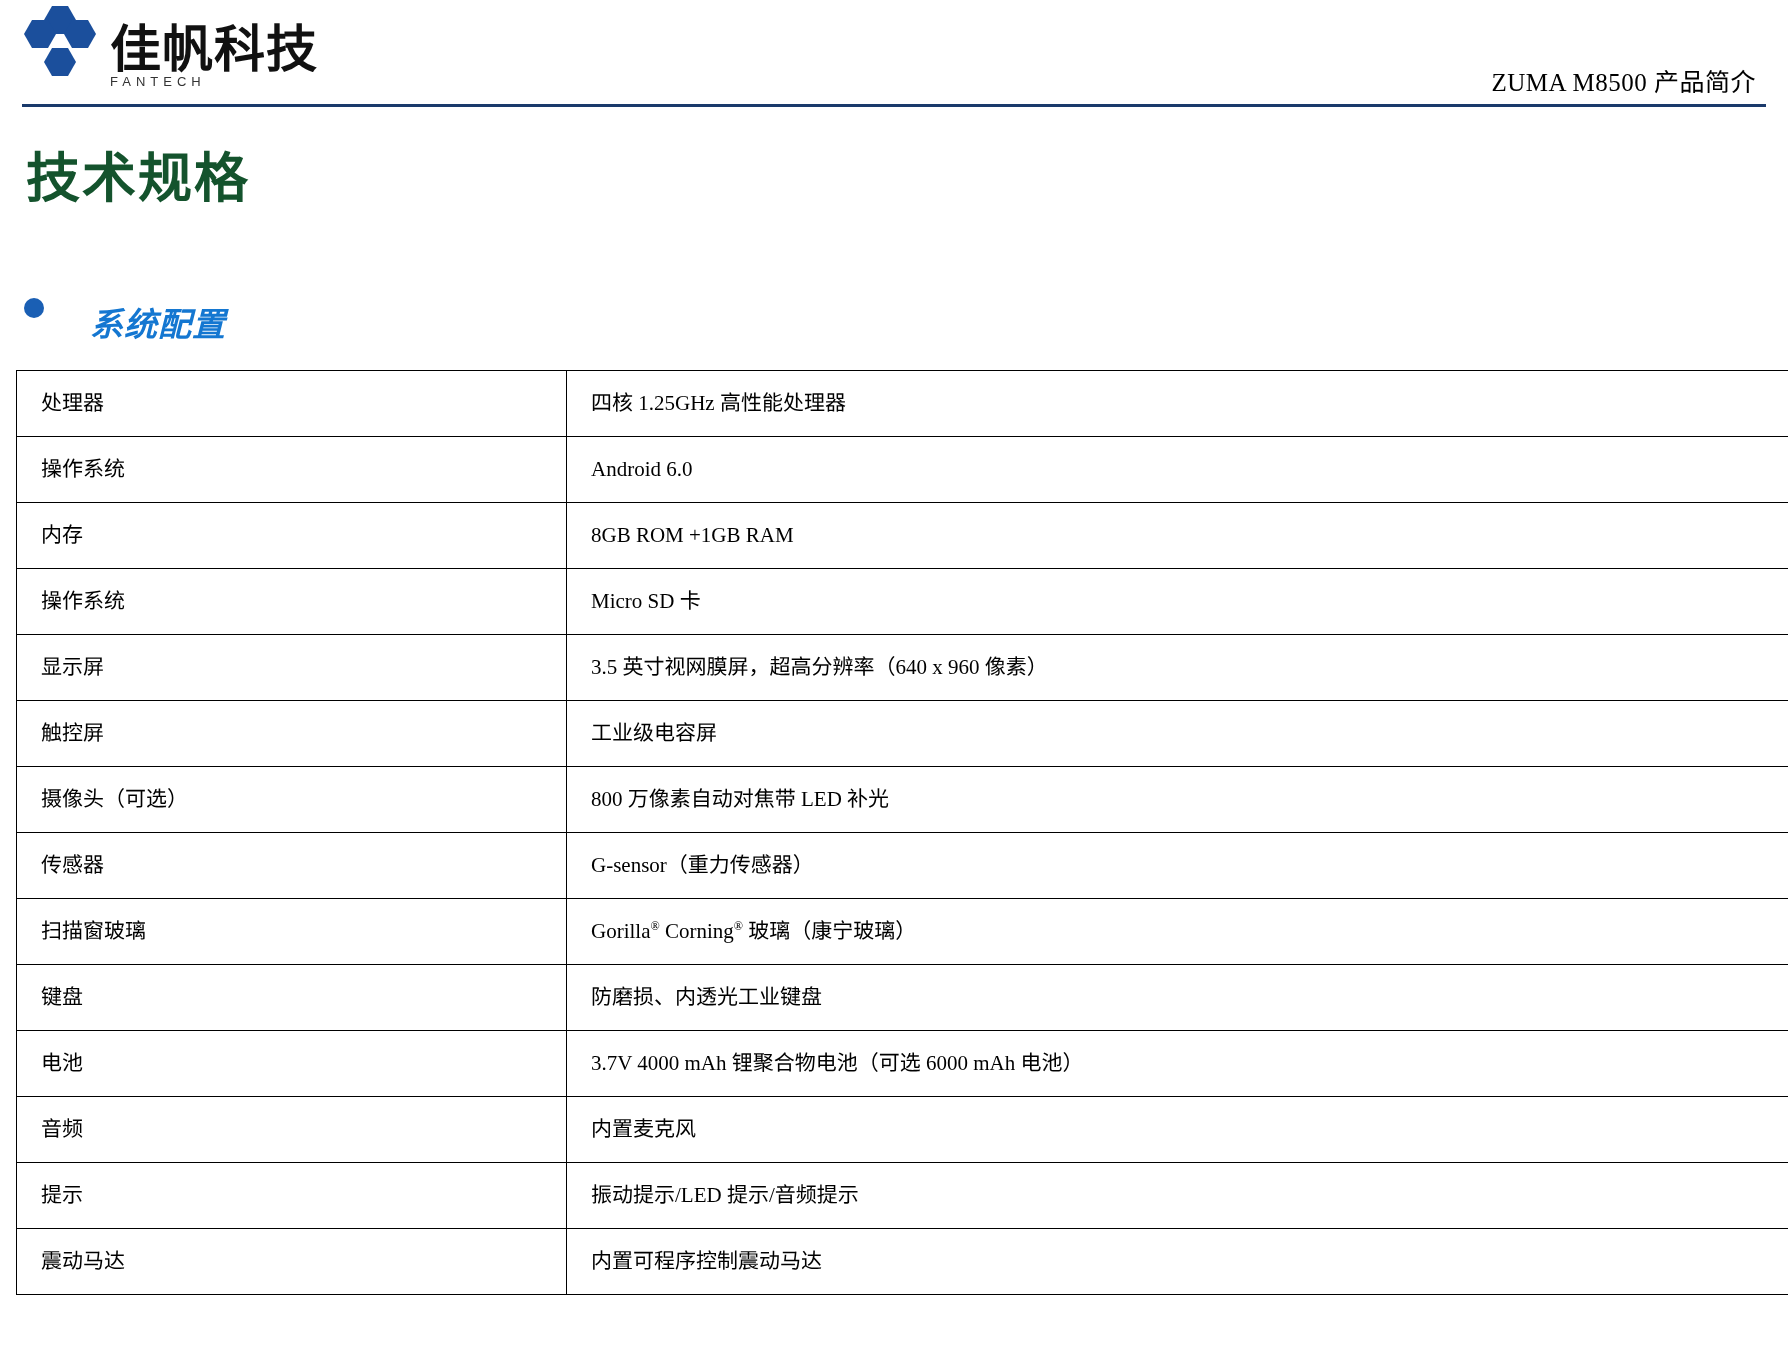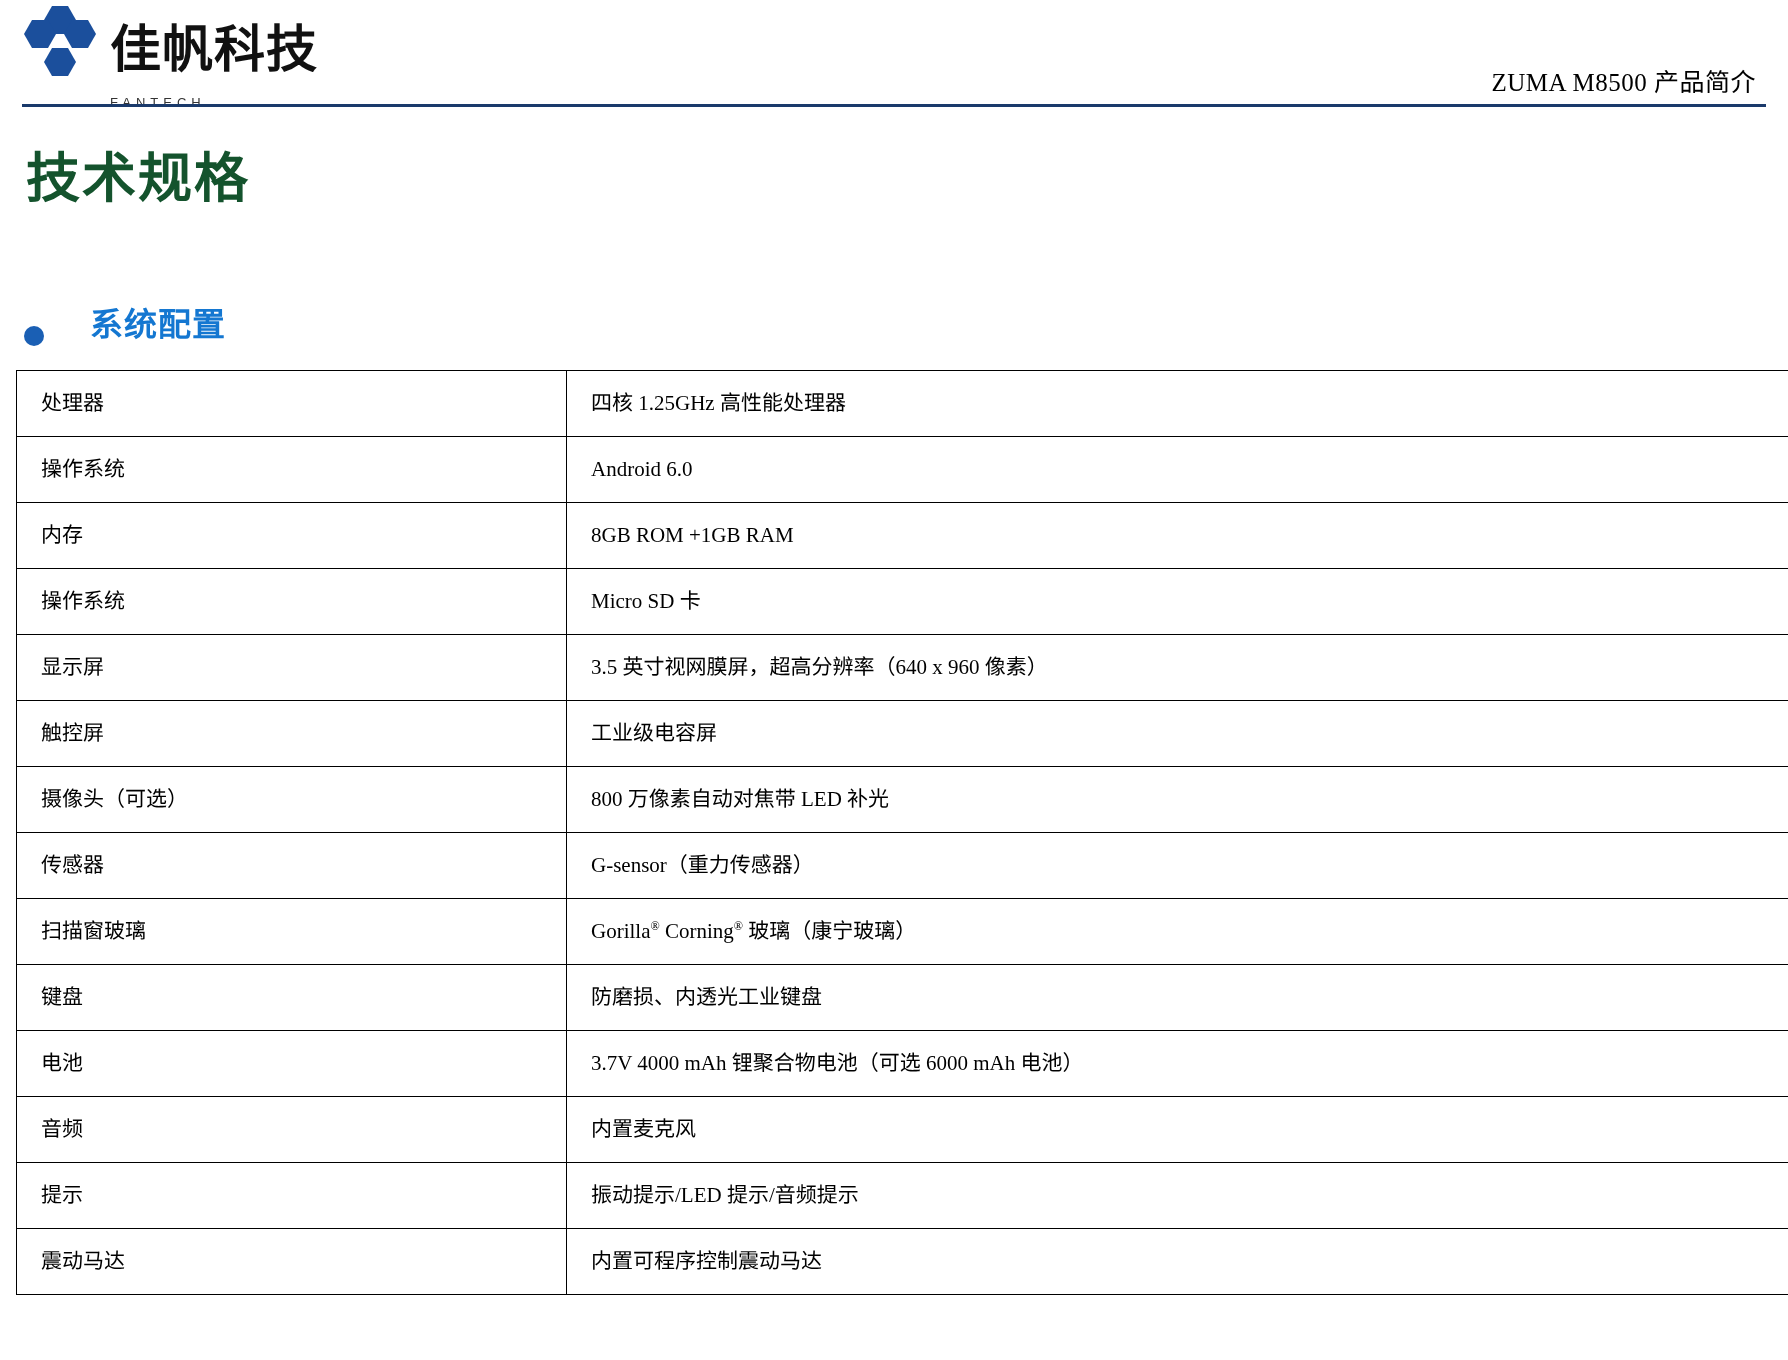--- a/index.html
+++ b/index.html
@@ -48,21 +48,21 @@
     font-size: 51px;
     letter-spacing: 1px;
     color: #111111;
     line-height: 1;
   }
   .logo-en {
     font-family: "Liberation Sans", "DejaVu Sans", sans-serif;
     font-size: 13px;
     letter-spacing: 5px;
     color: #333333;
-    margin-top: 21px;
+    margin-top: 0;
     line-height: 1;
   }
   .header-right {
     position: absolute;
     right: 32px;
     top: 62px;
     font-size: 25px;
     letter-spacing: 0.5px;
     white-space: nowrap;
   }
@@ -86,21 +86,22 @@
     color: #14532d;
     letter-spacing: 2px;
   }
 
   
   .section-head {
     position: absolute;
     left: 24px;
     top: 298px;
     display: flex;
-    align-items: flex-end;
+    align-items: flex-start;
+    font-style: italic;
   }
   .bullet {
     width: 20px;
     height: 20px;
     border-radius: 50%;
     background: #1a5fb4;
     display: inline-block;
     margin-right: 46px;
   }
   .section-label {

